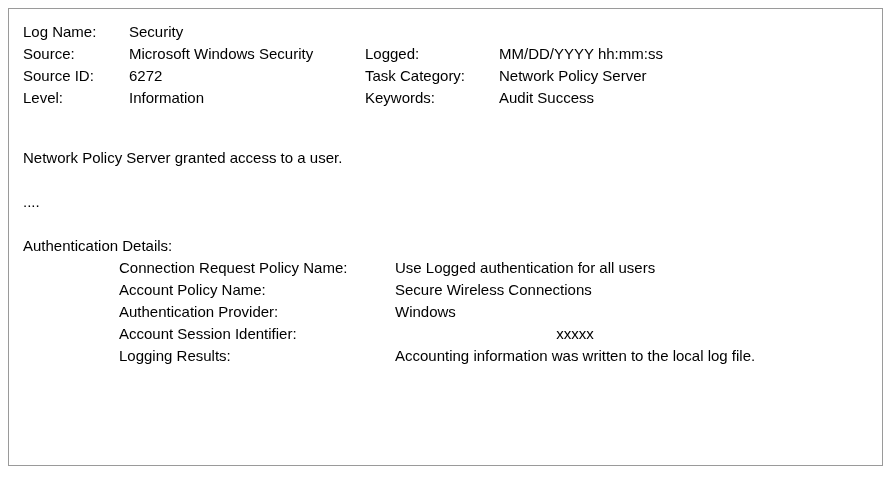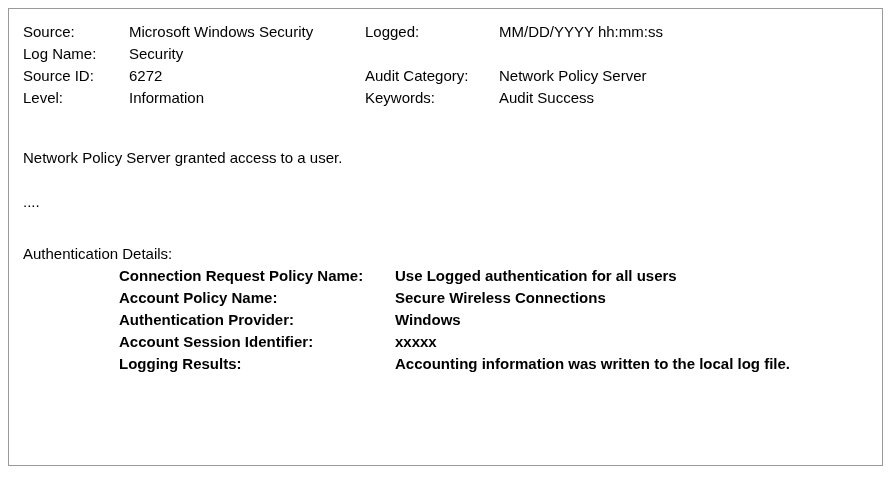--- a/index.html
+++ b/index.html
@@ -47,63 +47,62 @@
     margin-top: 38px;
   }
   .ellipsis {
     font-size: 15px;
     line-height: 22px;
     margin-top: 22px;
   }
   .details-title {
     font-size: 15px;
     line-height: 22px;
-    margin-top: 30px;
+    margin-top: 22px;
   }
   .details-table {
     border-collapse: collapse;
     font-size: 15px;
     line-height: 22px;
     margin-top: 0px;
     margin-left: 96px;
   }
   .details-table td {
     padding: 0;
     vertical-align: top;
     white-space: nowrap;
-    font-weight: bold;
   }
   .details-key { width: 276px; }
   .details-val { }
-  .indent-val { padding-left: 4px; }
+  .indent-val { padding-left: 4px; text-align: center; }
 </style>
 </head>
 <body>
 
 <div class="event-card">
   <div class="card-inner">
 
     <table class="header-table">
       <tbody>
         <tr>
+          <td class="col-label-1">Log Name:</td>
+          <td class="col-value-1">Security</td>
+          <td class="col-label-2"></td>
+          <td class="col-value-2"></td>
+        </tr>
+        <tr>
           <td class="col-label-1">Source:</td>
           <td class="col-value-1">Microsoft Windows Security</td>
           <td class="col-label-2">Logged:</td>
           <td class="col-value-2">MM/DD/YYYY hh:mm:ss</td>
         </tr>
         <tr>
-          <td class="col-label-1">Log Name:</td>
-          <td class="col-value-1">Security</td>
-          <td class="col-label-2"></td>
-          <td class="col-value-2"></td>
-        </tr>
-        <tr>
           <td class="col-label-1">Source ID:</td>
           <td class="col-value-1">6272</td>
-          <td class="col-label-2">Audit Category:</td>
+          <td class="col-label-2">Task Category:</td>
           <td class="col-value-2">Network Policy Server</td>
         </tr>
         <tr>
           <td class="col-label-1">Level:</td>
           <td class="col-value-1">Information</td>
           <td class="col-label-2">Keywords:</td>
           <td class="col-value-2">Audit Success</td>
         </tr>
       </tbody>
     </table>

